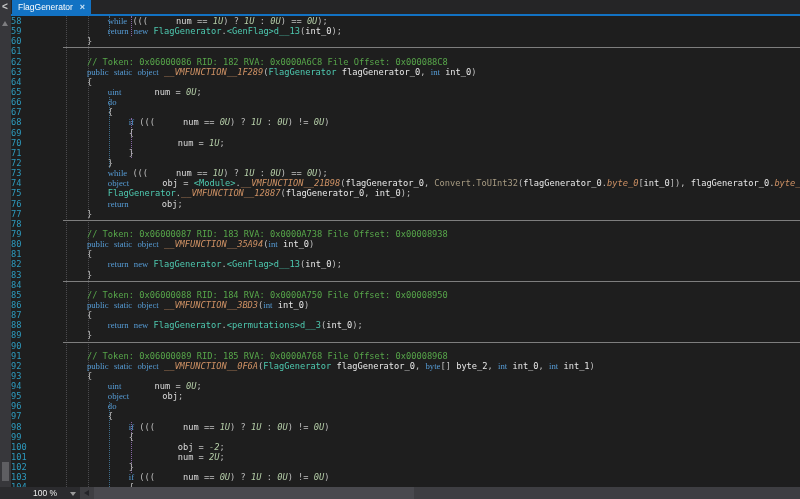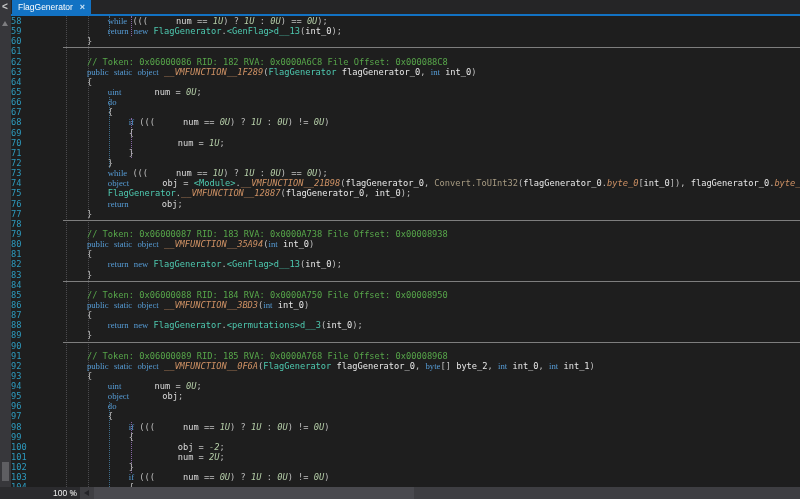--- a/index.html
+++ b/index.html
@@ -40,21 +40,21 @@
   .tk-cm{color:#57A64A;}
   .tk-nu{color:#B5CEA8;font-style:italic;}
   .tk-pm{color:#E8E8E8;font-weight:normal;}
   .tk-lo{color:#DCDCDC;padding-left:28px;}
   .tk-pl{color:#BFBFBF;}
   .tk-cv{color:#A79B82;}
 
   
   .status-bar{position:absolute;left:0;bottom:0;right:0;height:12px;background:#3E3E42;z-index:6;}
   .zoom-area{position:absolute;left:0;top:0;width:80px;height:12px;background:#2B2B2E;}
-  .zoom-label{position:absolute;left:33px;top:0;color:#EFEFEF;font-size:8.5px;line-height:12px;margin-left:20px;}
+  .zoom-label{position:absolute;left:33px;top:0;color:#EFEFEF;font-size:8.5px;line-height:12px;}
   .zoom-caret{position:absolute;left:70px;top:5px;width:0;height:0;
               border-left:3px solid transparent;border-right:3px solid transparent;
               border-top:4px solid #9A9A9A;}
   .hscroll-left{position:absolute;left:84px;top:3px;width:0;height:0;
                 border-top:3.5px solid transparent;border-bottom:3.5px solid transparent;
                 border-right:5px solid #242428;}
   .hscroll-thumb{position:absolute;left:94px;top:0;width:320px;height:12px;background:#49494E;}
 </style>
 </head>
 <body>

